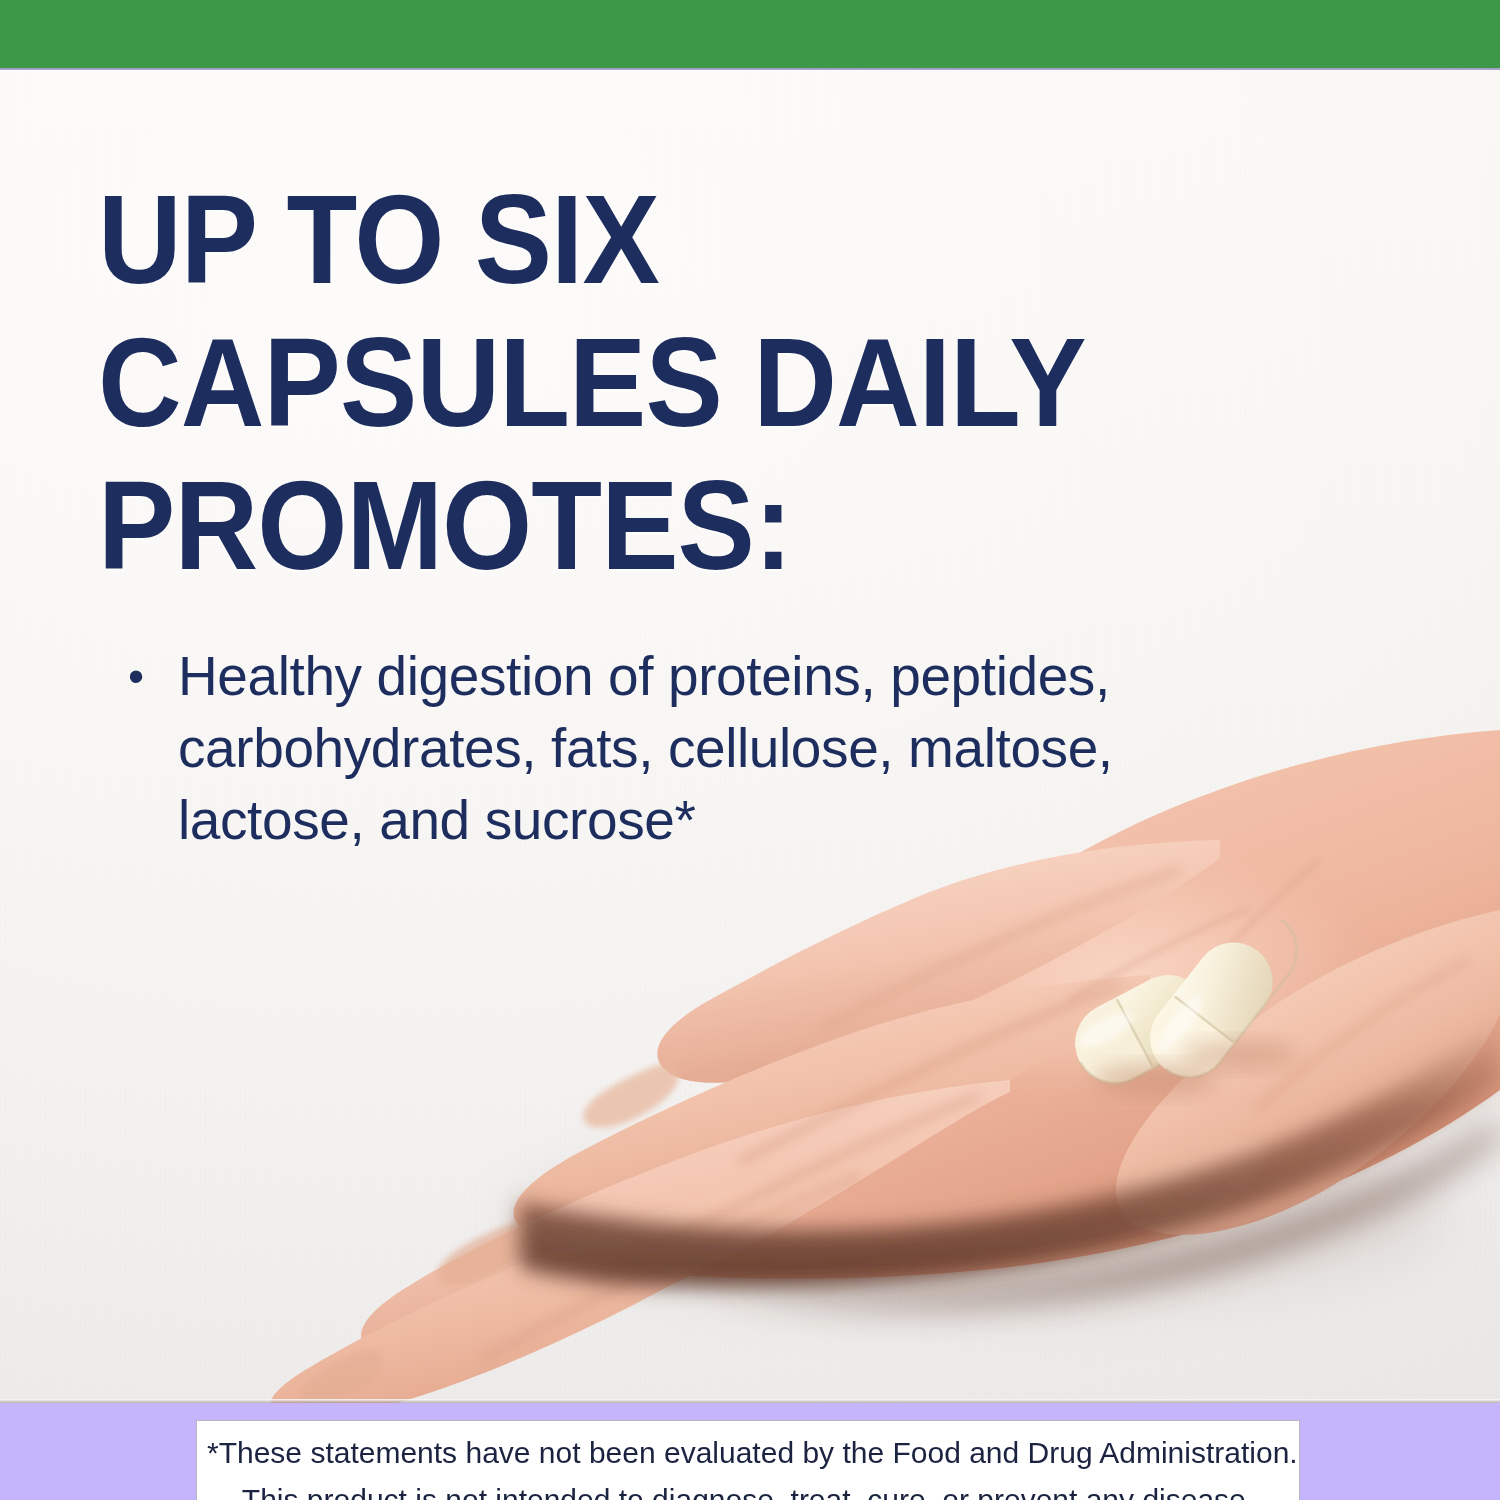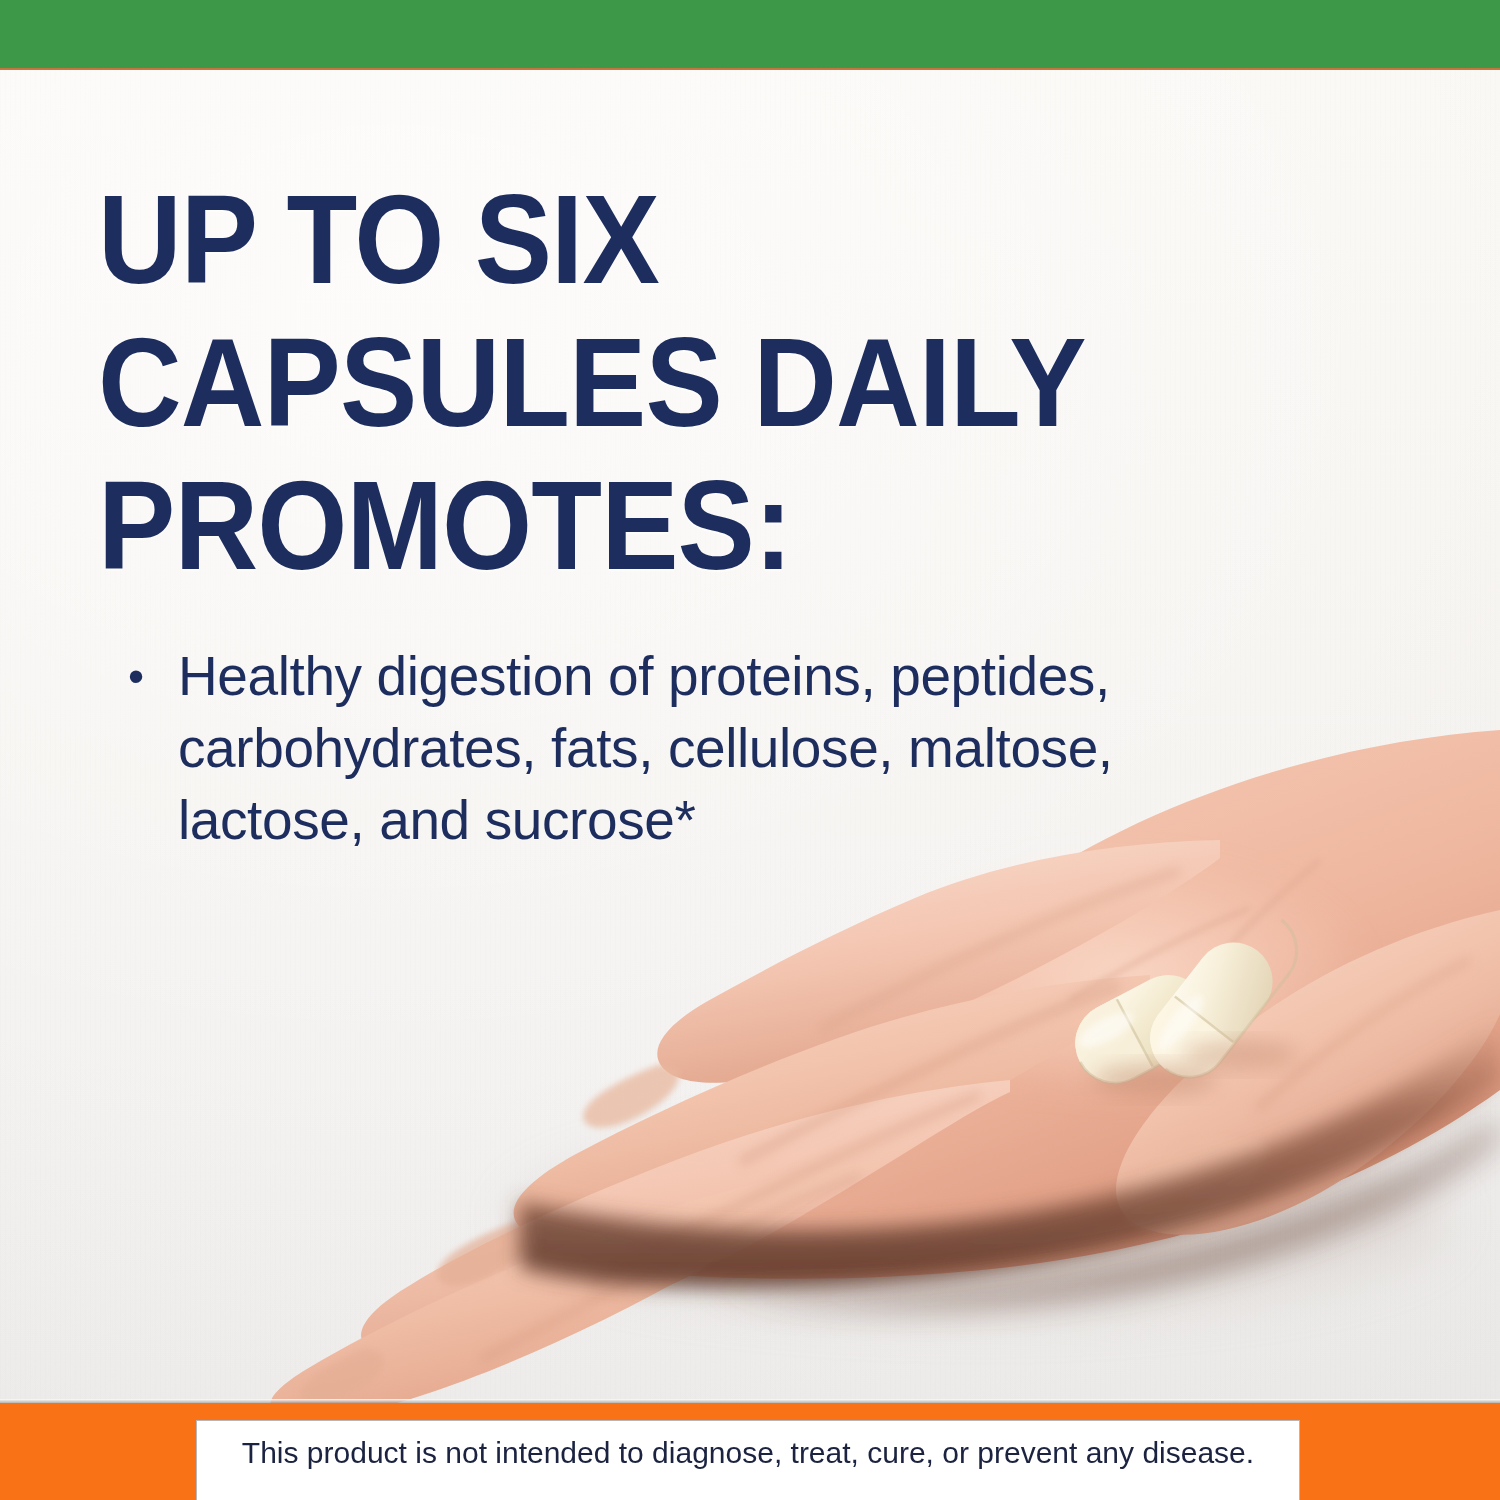--- a/index.html
+++ b/index.html
@@ -9,21 +9,21 @@
   }
   body {
     font-family: "Liberation Sans", sans-serif;
   }
 
   #canvas {
     position: relative;
     width: 1500px;
     height: 1500px;
     overflow: hidden;
-    background: #f97316;
+    background: #c4b5fd;
     text-decoration: underline;
   }
 
   
   #green-bar {
     position: absolute;
     left: 0; top: 0;
     width: 1500px;
     height: 68px;
     background: #3d9848;
@@ -356,16 +356,17 @@
   </div>
 
   <div id="bullets">
     <div class="bullet-row">
       <span class="bullet-dot">•</span>
       <span class="bullet-text">Healthy digestion of proteins, peptides, carbohydrates, fats, cellulose, maltose, lactose, and sucrose*</span>
     </div>
   </div>
 
   <div id="disclaimer">
+    <span class="d-line">*These statements have not been evaluated by the Food and Drug Administration.</span>
     <span class="d-line">This product is not intended to diagnose, treat, cure, or prevent any disease.</span>
   </div>
 
 </div>
 
 </body></html>

